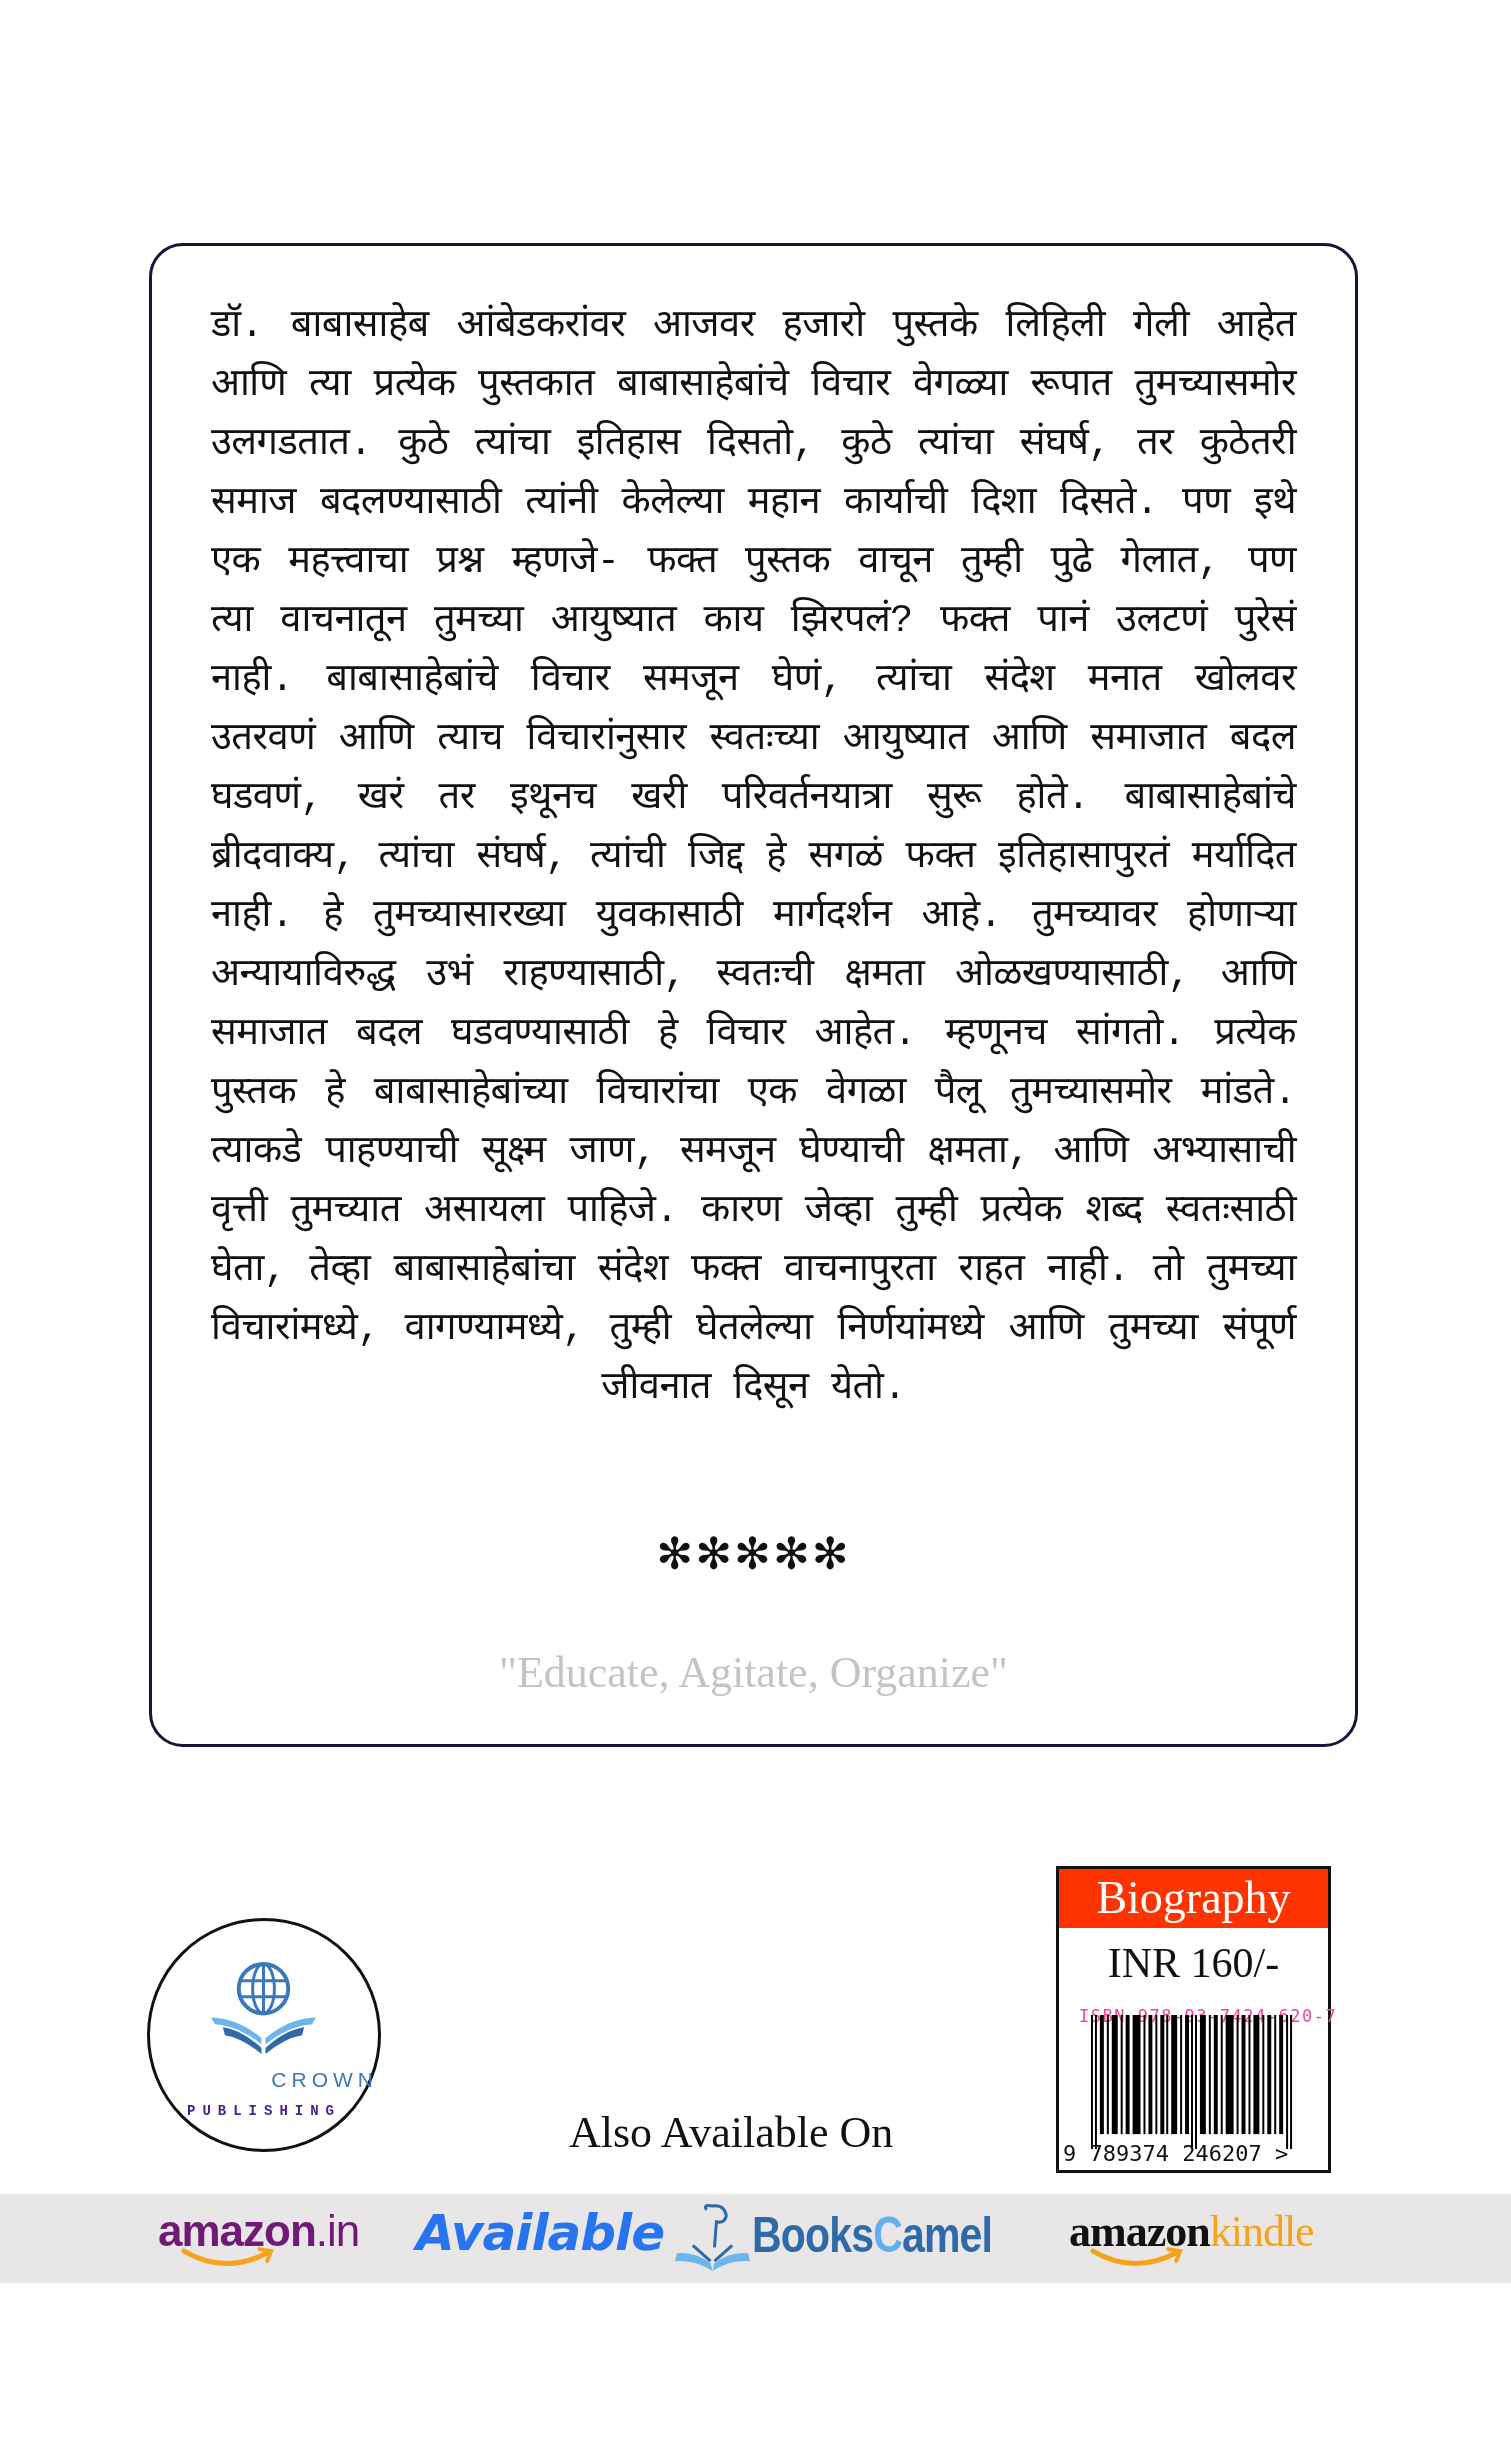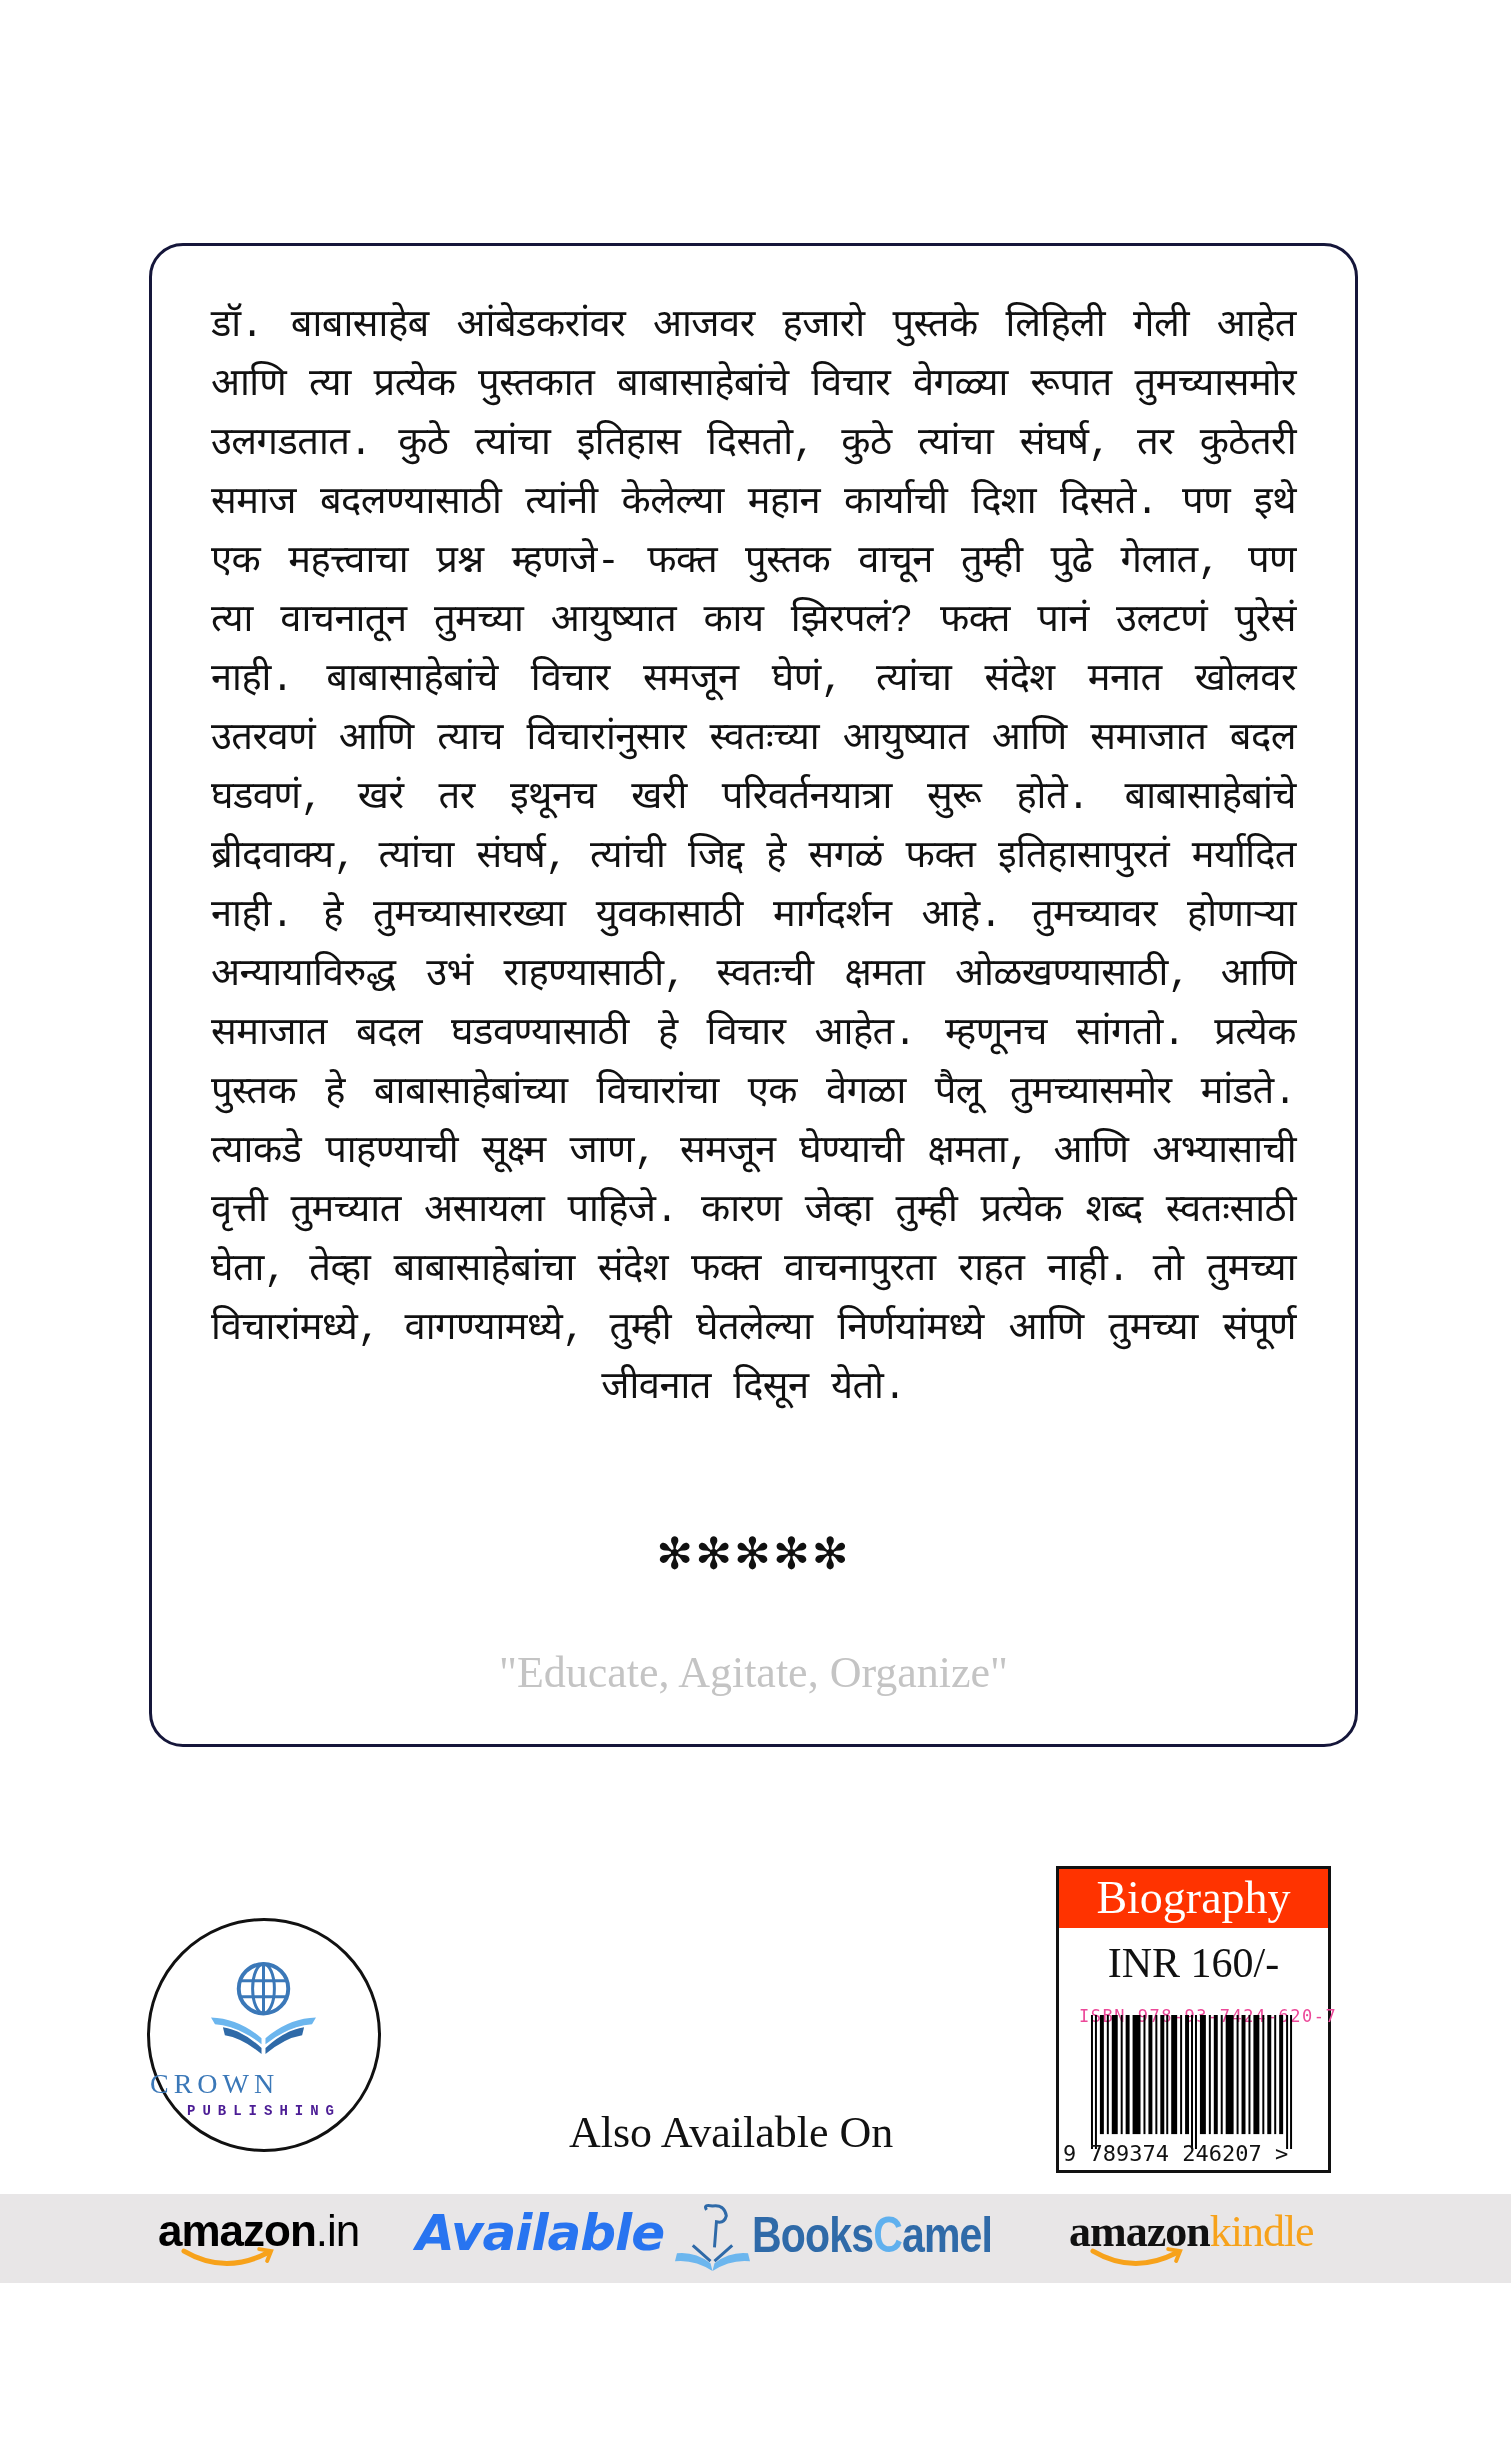--- a/index.html
+++ b/index.html
@@ -29,22 +29,22 @@
     position:absolute; left:0; right:0; top:1401px;
     text-align:center; font-family:"Liberation Serif", serif;
     font-size:44px; color:#c4c4c4;
   }
   .publisher-logo {
     position:absolute; left:147px; top:1918px; width:234px; height:234px;
     border:3px solid #111; border-radius:50%; box-sizing:border-box; background:#fff;
   }
   .publisher-logo svg { position:absolute; left:59px; top:40px; }
   .pub-name {
-    position:absolute; left:0; right:0; top:147px; text-align:left;
-    font-family:Liberation Serif, serif; font-size:28px; letter-spacing:5px; color:#3b78b8;
+    position:absolute; left:0; right:0; top:147px; text-align:right;
+    font-family:Liberation Sans, sans-serif; font-size:21px; letter-spacing:5px; color:#3b78b8;
   }
   .pub-sub {
     position:absolute; left:0; right:0; top:182px; text-align:center;
     font-family:Liberation Mono, monospace; font-size:14px; letter-spacing:7px; color:#4c1d95; font-weight:bold;
   }
   .also {
     position:absolute; left:569px; top:2107px;
     font-family:"Liberation Serif", serif; font-size:44px; color:#111;
   }
   .price-box {
@@ -66,21 +66,21 @@
   .barcode { position:absolute; left:30px; top:146px; width:208px; height:134px; }
   .barcode-digits {
     position:absolute; left:4px; bottom:4px; font-family:"DejaVu Sans Mono", monospace;
     font-size:22px; color:#111; background:transparent; white-space:pre;
   }
   .stores-band {
     position:absolute; left:0; top:2194px; width:1512px; height:89px; background:#e8e6e7;
   }
   .store { position:absolute; top:0; height:89px; }
   .amazon-in { left:158px; }
-  .amazon-in .word { position:absolute; top:12px; font-family:"Liberation Sans", sans-serif; font-size:44px; font-weight:bold; color:#000000; letter-spacing:-1px; white-space:nowrap;}
+  .amazon-in .word { position:absolute; top:12px; font-family:"Liberation Sans", sans-serif; font-size:44px; font-weight:bold; color:#701a75; letter-spacing:-1px; white-space:nowrap;}
   .amazon-in .tld { font-weight:normal; }
   .flipkart { left:416px; }
   .flipkart .word { position:absolute; top:10px; font-family:"DejaVu Sans", sans-serif; font-style:italic; font-weight:bold; font-size:50px; color:#2874f0; white-space:nowrap; letter-spacing:-1px;}
   .bookscamel { left:673px; }
   .bookscamel .word { position:absolute; left:79px; top:12px; font-family:"Liberation Sans", sans-serif; font-weight:bold; font-size:50px; color:#2f6aa8; white-space:nowrap; transform:scaleX(0.82); transform-origin:left; letter-spacing:-1px;}
   .bookscamel .word .c { color:#5fb0ee; }
   .kindle { left:1069px; }
   .kindle .word { position:absolute; top:12px; font-family:Liberation Serif, serif; font-size:44px; white-space:nowrap; letter-spacing:-1px;}
   .kindle .a { color:#111; font-weight:bold; }
   .kindle .k { color:#f7a21b; }

